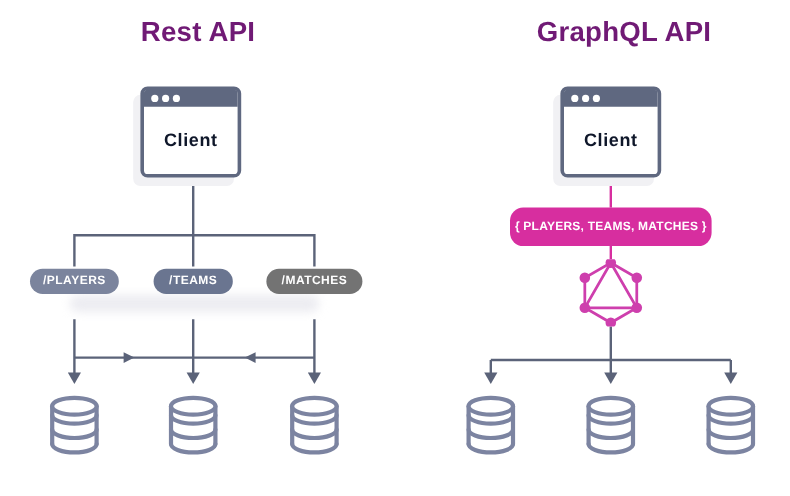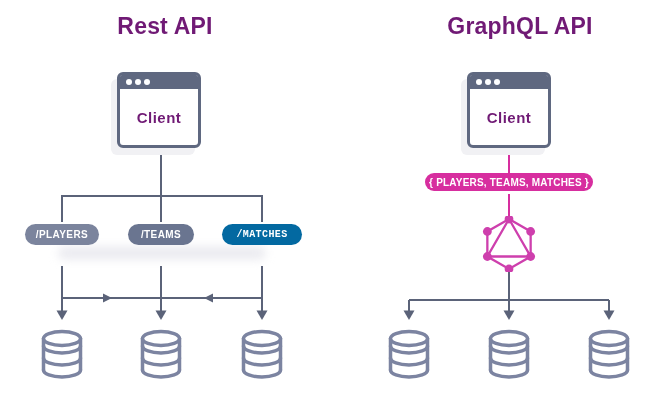--- a/index.html
+++ b/index.html
@@ -21,36 +21,36 @@
   }
   .window-left{left:117px;top:72px;}
   .window-right{left:467px;top:72px;}
   .window-bar{
     height:14px;background:#5F6880;border-radius:2px 2px 0 0;
     display:flex;align-items:center;gap:3px;padding-left:6px;
   }
   .dot{width:6px;height:6px;border-radius:50%;background:#ffffff;}
   .window-body{
     height:56px;display:flex;align-items:center;justify-content:center;
-    color:#701a75;font-weight:bold;font-size:15px;letter-spacing:0.5px;
+    color:#0f172a;font-weight:bold;font-size:15px;letter-spacing:0.5px;
   }
   .pill{
     position:absolute;top:224px;height:21px;border-radius:11px;z-index:2;
     display:flex;align-items:center;justify-content:center;
     color:#ffffff;font-size:10px;font-weight:bold;letter-spacing:0.4px;white-space:nowrap;
   }
   .pill-players{left:25px;width:74px;}
   .pill-teams{left:128px;width:66px;}
   .pill-matches{left:222px;width:80px;}
   .pill-shadow{
     position:absolute;left:58px;top:246px;width:208px;height:14px;border-radius:7px;
     background:#ECECF1;filter:blur(4px);z-index:0;
   }
   .query-pill{
-    position:absolute;left:425px;top:173px;width:168px;height:18px;border-radius:11px;z-index:2;
+    position:absolute;left:425px;top:173px;width:168px;height:32px;border-radius:11px;z-index:2;
     display:flex;align-items:center;justify-content:center;
     color:#ffffff;font-size:10px;font-weight:bold;letter-spacing:0.2px;white-space:nowrap;
   }
   .graphql-logo{position:absolute;left:481px;top:216px;z-index:2;}
   .db{position:absolute;z-index:2;}
   .db-l1{left:39px;top:329px;}  .db-l2{left:138px;top:329px;} .db-l3{left:239px;top:329px;}
   .db-r1{left:386px;top:329px;} .db-r2{left:486px;top:329px;} .db-r3{left:586px;top:329px;}
 </style>
 </head>
 <body>
@@ -110,21 +110,21 @@
       <span class="dot"></span>
       <span class="dot"></span>
       <span class="dot"></span>
     </div>
     <div class="window-body">Client</div>
   </div>
 
   <div class="pill-shadow"></div>
   <div class="pill pill-players" style="background-color: rgb(123, 132, 157);">/PLAYERS</div>
   <div class="pill pill-teams" style="background-color: rgb(106, 117, 144);">/TEAMS</div>
-  <div class="pill pill-matches" style="background-color: #0369a1; font-family: Liberation Mono, monospace;">/MATCHES</div>
+  <div class="pill pill-matches" style="background-color: #737373;">/MATCHES</div>
 
   <div class="query-pill" style="background-color: rgb(215, 46, 159);">{ PLAYERS, TEAMS, MATCHES }</div>
 
   <svg class="graphql-logo" width="56" height="56" viewBox="0 0 56 56">
     <g stroke="#CE3FAD" stroke-width="2.3" fill="none">
       <path d="M28 3 L49.65 15.5 L49.65 40.5 L28 53 L6.35 40.5 L6.35 15.5 Z"></path>
       <path d="M28 3 L49.65 40.5 L6.35 40.5 Z"></path>
     </g>
     <g fill="#CE3FAD" stroke="none">
       <circle cx="28" cy="3" r="4.4"></circle>

